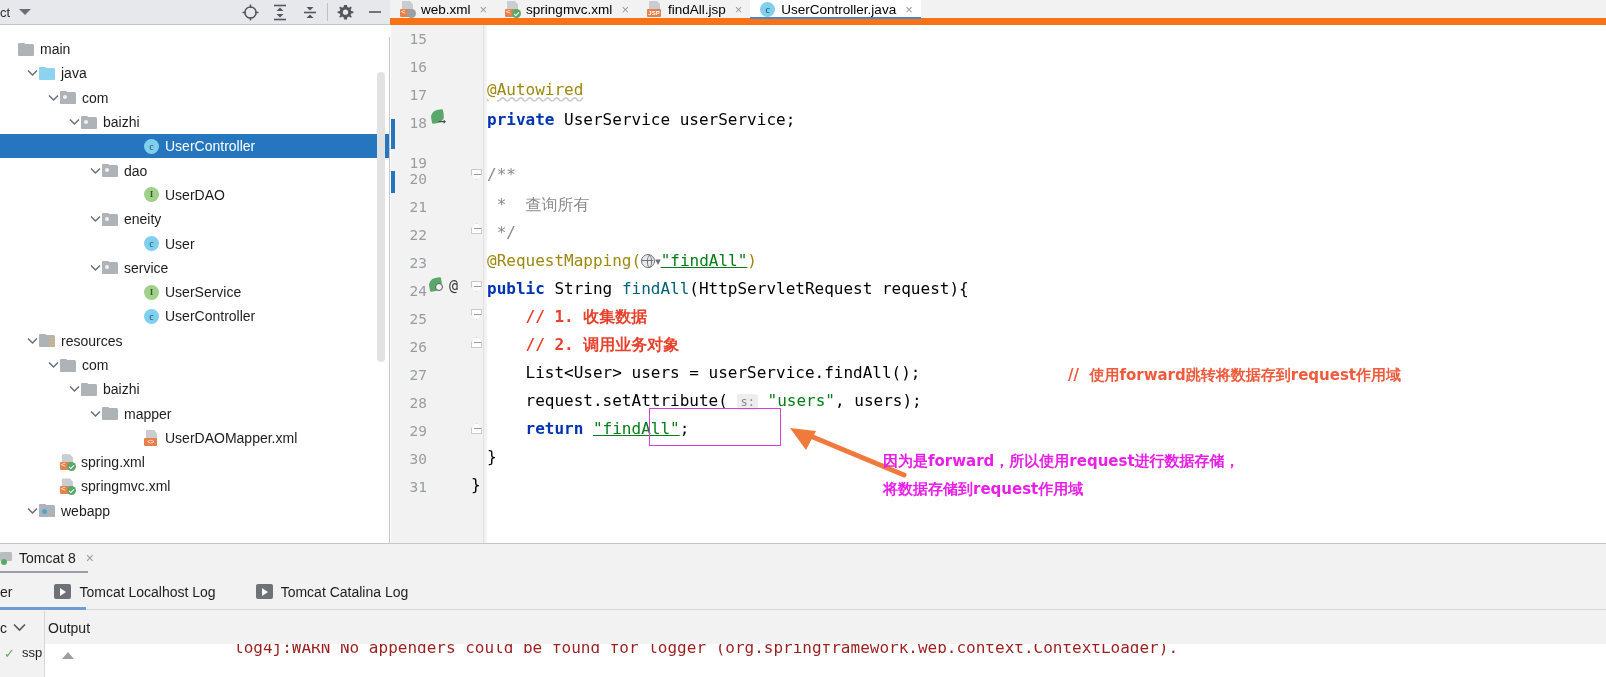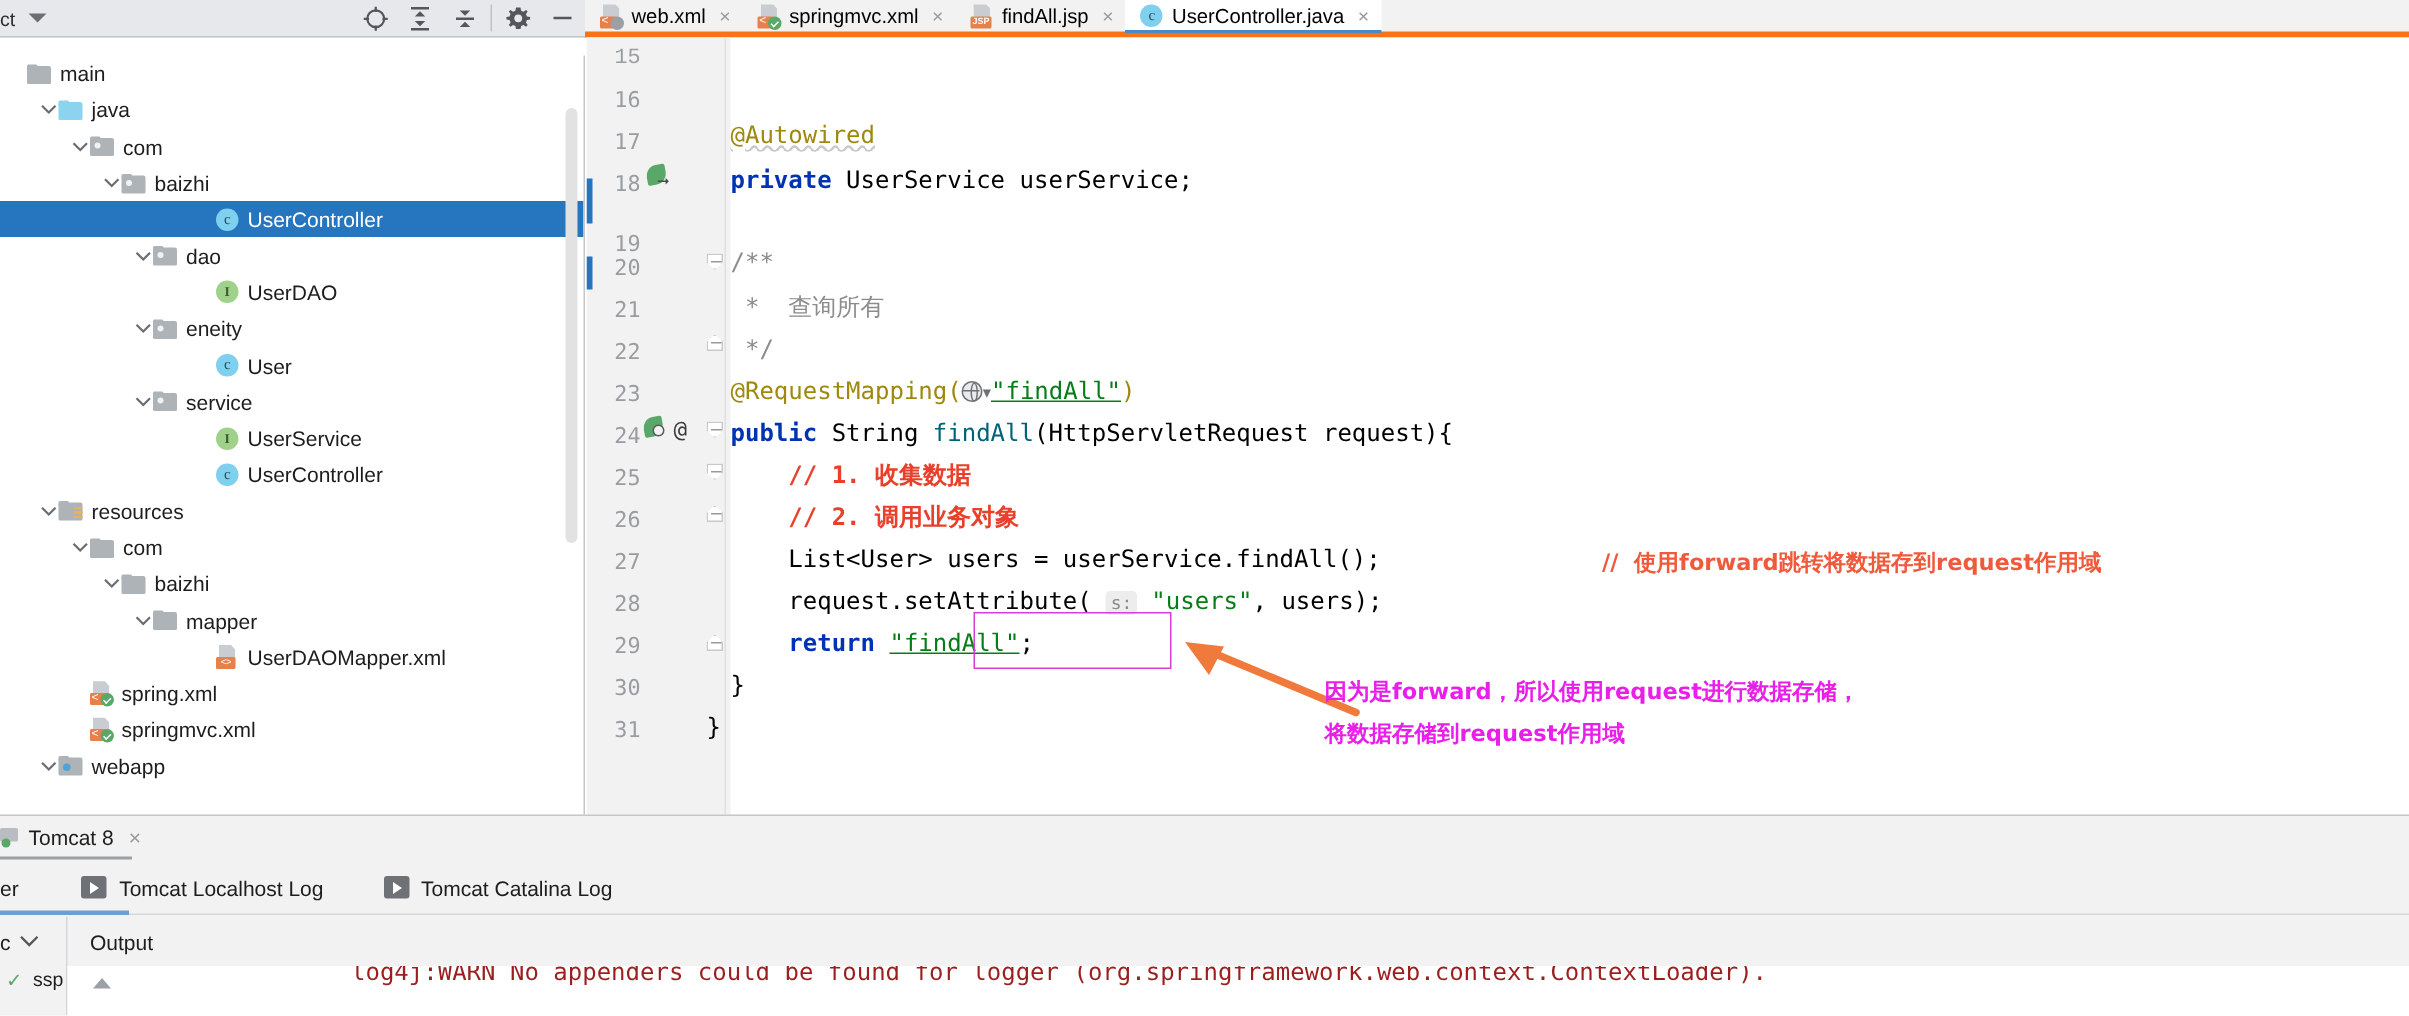--- a/index.html
+++ b/index.html
@@ -20,21 +20,21 @@
   .tb-title { font-size: 13px; color: #2b2b2b; margin-left: 0px; }
   .tb-caret { margin-left: 9px; width: 0; height: 0;
     border-left: 6px solid transparent; border-right: 6px solid transparent;
     border-top: 6px solid #6b6e73; }
   .tb-icons { margin-left: auto; display: flex; align-items: center; height: 25px; }
   .tb-btn { width: 30px; height: 25px; display: flex; align-items: center; justify-content: center; }
   .tb-sep { width: 1px; height: 18px; background: #bfc1c5; margin: 0 2px; }
 
   .tabbar {
     position: absolute; left: 390px; top: 0; width: 1216px; height: 25px;
-    background: #f2f2f2; border-bottom: 4px solid #f97316;
+    background: #f2f2f2; border-bottom: 7px solid #f97316;
     display: flex; align-items: stretch;
   }
   .tab { display: flex; align-items: center; padding: 0 8px 0 10px; gap: 6px;
     font-size: 13.5px; color: #000; position: relative; }
   .tab.active { background: #ffffff; }
   .tab.active::after { content: ""; position: absolute; left: 0; right: 0; bottom: -1px;
     height: 2px; background: #4a88c7; }
   .tab-x { color: #9a9a9a; font-size: 13px; margin-left: 3px; }
 
   
@@ -172,21 +172,21 @@
     position: relative; }
   .play-ic::after { content: ""; position: absolute; left: 6px; top: 3.5px;
     border-left: 6px solid #fff; border-top: 4px solid transparent;
     border-bottom: 4px solid transparent; }
   .ltab-underline { position: absolute; left: 0; top: 63px; width: 86px; height: 3px;
     background: #6e9fd0; }
   .out-row { position: absolute; left: 0; top: 67px; width: 1606px; height: 33px;
     display: flex; align-items: center; }
   .out-left { width: 40px; display: flex; align-items: center; gap: 6px;
     font-size: 14px; color: #1d1d1d; }
-  .out-lbl { margin-left: 20px; font-size: 14px; color: #1d1d1d; }
+  .out-lbl { margin-left: 8px; font-size: 14px; color: #1d1d1d; }
   .out-divider { position: absolute; left: 44px; top: 67px; width: 1px; height: 66px;
     background: #d4d6d9; }
   .console { position: absolute; left: 45px; top: 100px; width: 1561px; height: 34px;
     background: #ffffff; overflow: hidden; }
   .console .ctxt { position: absolute; left: 189px; top: -6px; font-size: 16px;
     color: #9c1f1f; font-family: "DejaVu Sans Mono", monospace; white-space: pre; }
   .console-gut { position: absolute; left: 0; top: 0; width: 44px; height: 34px;
     background: #f2f2f2; }
   .chk-run { position: absolute; left: 4px; top: 2px; font-size: 13px; color: #59a869; }
   .up-arrow { position: absolute; left: 18px; top: 14px; width: 0; height: 0;
@@ -499,21 +499,21 @@
     <div class="tree-scroll"></div>
   </div>
 
   <div class="editor">
     <div class="gutter"></div>
     <div class="gutter-strip"></div>
     <div class="mark-left" style="top:94px;height:30px;"></div>
     <div class="mark-left" style="top:146px;height:22px;"></div>
 
     <div id="line-numbers">
-        <div class="lnum" style="top: 6px; font-family: Liberation Mono, monospace;">15</div>
+        <div class="lnum" style="top: 6px;">15</div>
         <div class="lnum" style="top: 34px;">16</div>
         <div class="lnum" style="top: 62px;">17</div>
         <div class="lnum" style="top: 90px;">18</div>
         <div class="lnum" style="top: 118px; margin-top: 12px;">19</div>
         <div class="lnum" style="top: 146px;">20</div>
         <div class="lnum" style="top: 174px;">21</div>
         <div class="lnum" style="top: 202px;">22</div>
         <div class="lnum" style="top: 230px;">23</div>
         <div class="lnum" style="top: 258px;">24</div>
         <div class="lnum" style="top: 286px;">25</div>

